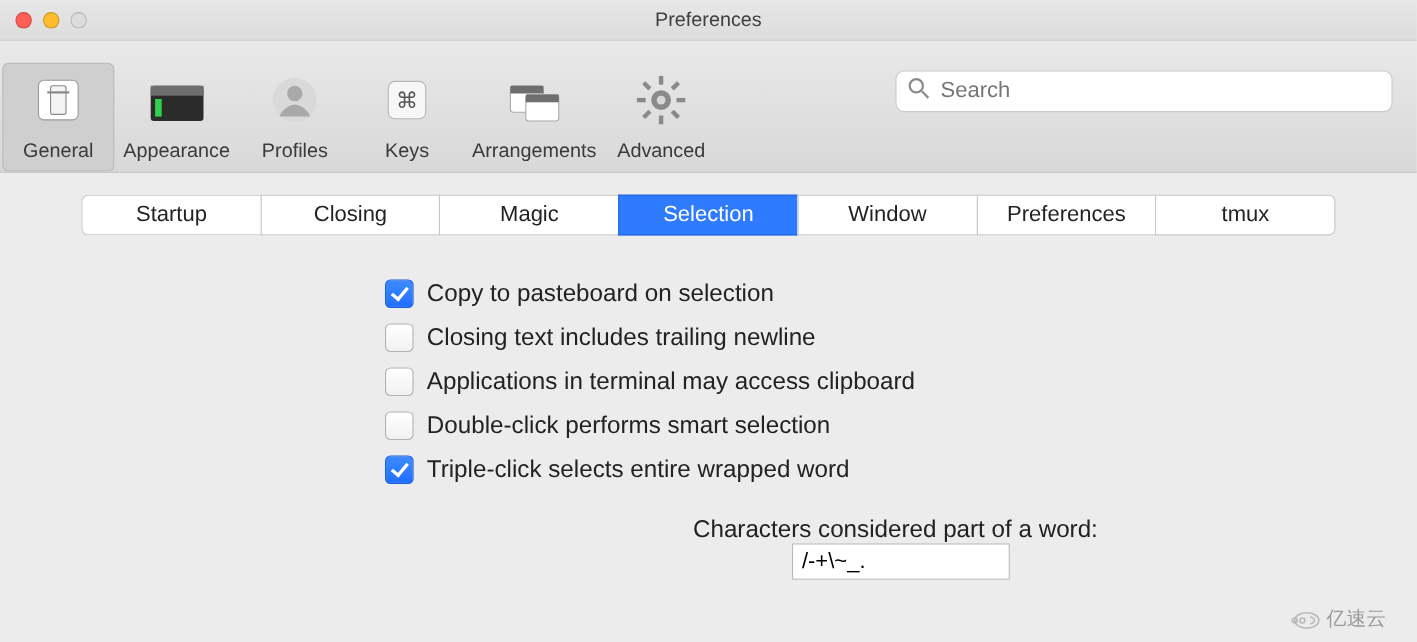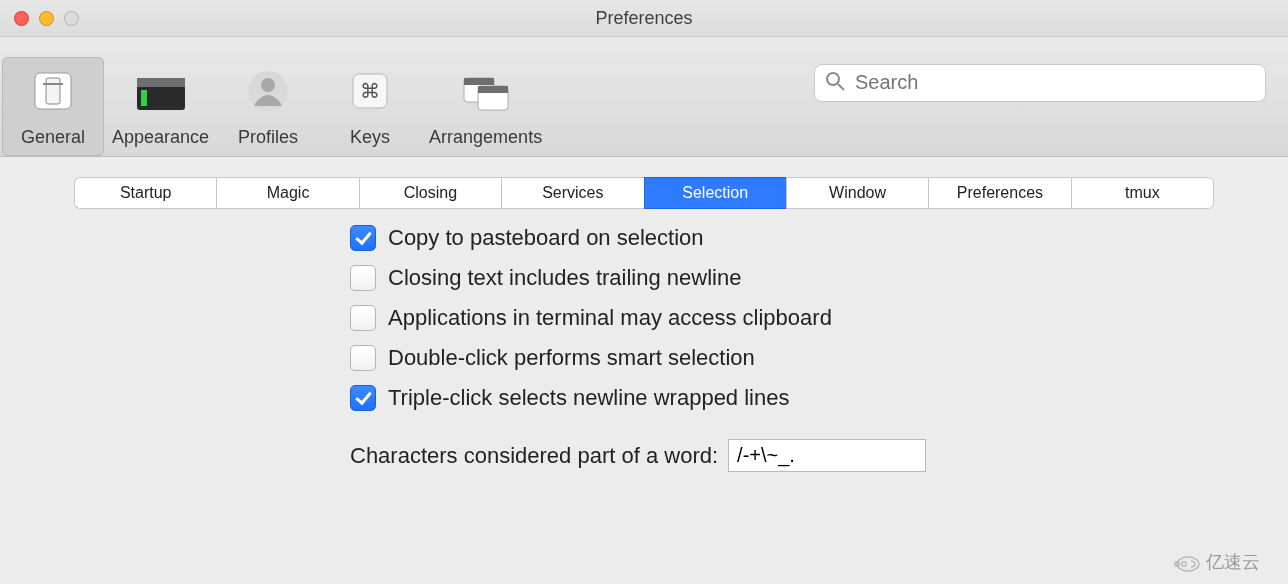--- a/index.html
+++ b/index.html
@@ -105,37 +105,37 @@
   .search .sicon { margin-right: 8px; color:#8a8a8a; }
 
   .subtabs {
     display: flex;
     margin: 20px auto 0 auto;
     width: 1140px;
   }
   .subtab {
     flex: 1;
     text-align: center;
-    font-size: 16px;
+    font-size: 20px;
     padding: 6px 0;
     background: #fff;
     border: 1px solid #c7c7c7;
     border-right: none;
     cursor: default;
   }
   .subtab:first-child { border-top-left-radius: 6px; border-bottom-left-radius: 6px; }
   .subtab:last-child  { border-right: 1px solid #c7c7c7; border-top-right-radius: 6px; border-bottom-right-radius: 6px; }
   .subtab.active {
     background: #2f7bff;
     color: #fff;
     border-color: #2264e0;
   }
 
   .content {
-    padding: 16px 0 0 350px;
+    padding: 40px 0 0 350px;
     font-size: 22px;
   }
   .check-row {
     display: flex;
     align-items: center;
     margin-bottom: 14px;
   }
   .checkbox {
     width: 24px; height: 24px;
     border-radius: 5px;
@@ -153,20 +153,21 @@
     width: 6px; height: 12px;
     border: solid #fff;
     border-width: 0 3px 3px 0;
     transform: rotate(40deg);
     margin-top: -3px;
   }
   .field-row {
     display: flex;
     align-items: center;
     margin-top: 28px;
+    flex-direction: column;
   }
   .field-row label { margin-right: 10px; }
   .field-row input[type="text"] {
     font-size: 20px;
     padding: 4px 8px;
     width: 180px;
     border: 1px solid #b9b9b9;
     background: #fff;
   }
 
@@ -245,41 +246,59 @@
         <rect x="6" y="10" width="30" height="24" rx="3" fill="#fff" stroke="#aaa"></rect>
         <rect x="6" y="10" width="30" height="7" fill="#6e6e6e"></rect>
         <rect x="20" y="18" width="30" height="24" rx="3" fill="#fff" stroke="#aaa"></rect>
         <rect x="20" y="18" width="30" height="7" fill="#6e6e6e"></rect>
       </svg>
     </span>
     <span>Arrangements</span>
   </div>
 
 
+  <div class="toolbar-item">
+    <span class="icon">
+      <svg width="48" height="48" viewBox="0 0 48 48">
+        <circle cx="24" cy="24" r="9" fill="#8a8a8a"></circle>
+        <g fill="#8a8a8a">
+          <rect x="22" y="2" width="4" height="8"></rect>
+          <rect x="22" y="38" width="4" height="8"></rect>
+          <rect x="2" y="22" width="8" height="4"></rect>
+          <rect x="38" y="22" width="8" height="4"></rect>
+          <rect x="7" y="9" width="8" height="4" transform="rotate(45 11 11)"></rect>
+          <rect x="33" y="35" width="8" height="4" transform="rotate(45 37 37)"></rect>
+          <rect x="33" y="9" width="8" height="4" transform="rotate(-45 37 11)"></rect>
+          <rect x="7" y="35" width="8" height="4" transform="rotate(-45 11 37)"></rect>
+        </g>
+        <circle cx="24" cy="24" r="4" fill="#d8d8d8"></circle>
+      </svg>
+    </span>
+    <span>Advanced</span>
+  </div>
 
   <div class="toolbar-spacer"></div>
 
   <div class="search-wrap">
     <div class="search">
       <span class="sicon">
         <svg width="20" height="20" viewBox="0 0 20 20">
           <circle cx="8" cy="8" r="6" fill="none" stroke="#8a8a8a" stroke-width="2"></circle>
           <line x1="13" y1="13" x2="19" y2="19" stroke="#8a8a8a" stroke-width="2"></line>
         </svg>
       </span>
       <input type="text" placeholder="Search" style="">
     </div>
   </div>
 </div>
 
 <div class="subtabs">
   <div class="subtab"><span>Startup</span></div>
+  <div class="subtab"><span>Closing</span></div>
   <div class="subtab"><span>Magic</span></div>
-  <div class="subtab"><span>Closing</span></div>
-  <div class="subtab"><span>Services</span></div>
   <div class="subtab active"><span>Selection</span></div>
   <div class="subtab"><span>Window</span></div>
   <div class="subtab"><span>Preferences</span></div>
   <div class="subtab"><span>tmux</span></div>
 </div>
 
 <div class="content">
 
   <div class="check-row">
     <div class="checkbox checked"></div>
@@ -292,21 +311,21 @@
   <div class="check-row">
     <div class="checkbox"></div>
     <span>Applications in terminal may access clipboard</span>
   </div>
   <div class="check-row">
     <div class="checkbox"></div>
     <span>Double-click performs smart selection</span>
   </div>
   <div class="check-row">
     <div class="checkbox checked"></div>
-    <span>Triple-click selects newline wrapped lines</span>
+    <span>Triple-click selects entire wrapped word</span>
   </div>
 
   <div class="field-row">
     <label>Characters considered part of a word:</label>
     <input type="text" value="/-+\~_." style="">
   </div>
 
 </div>
 
 <div class="watermark">

